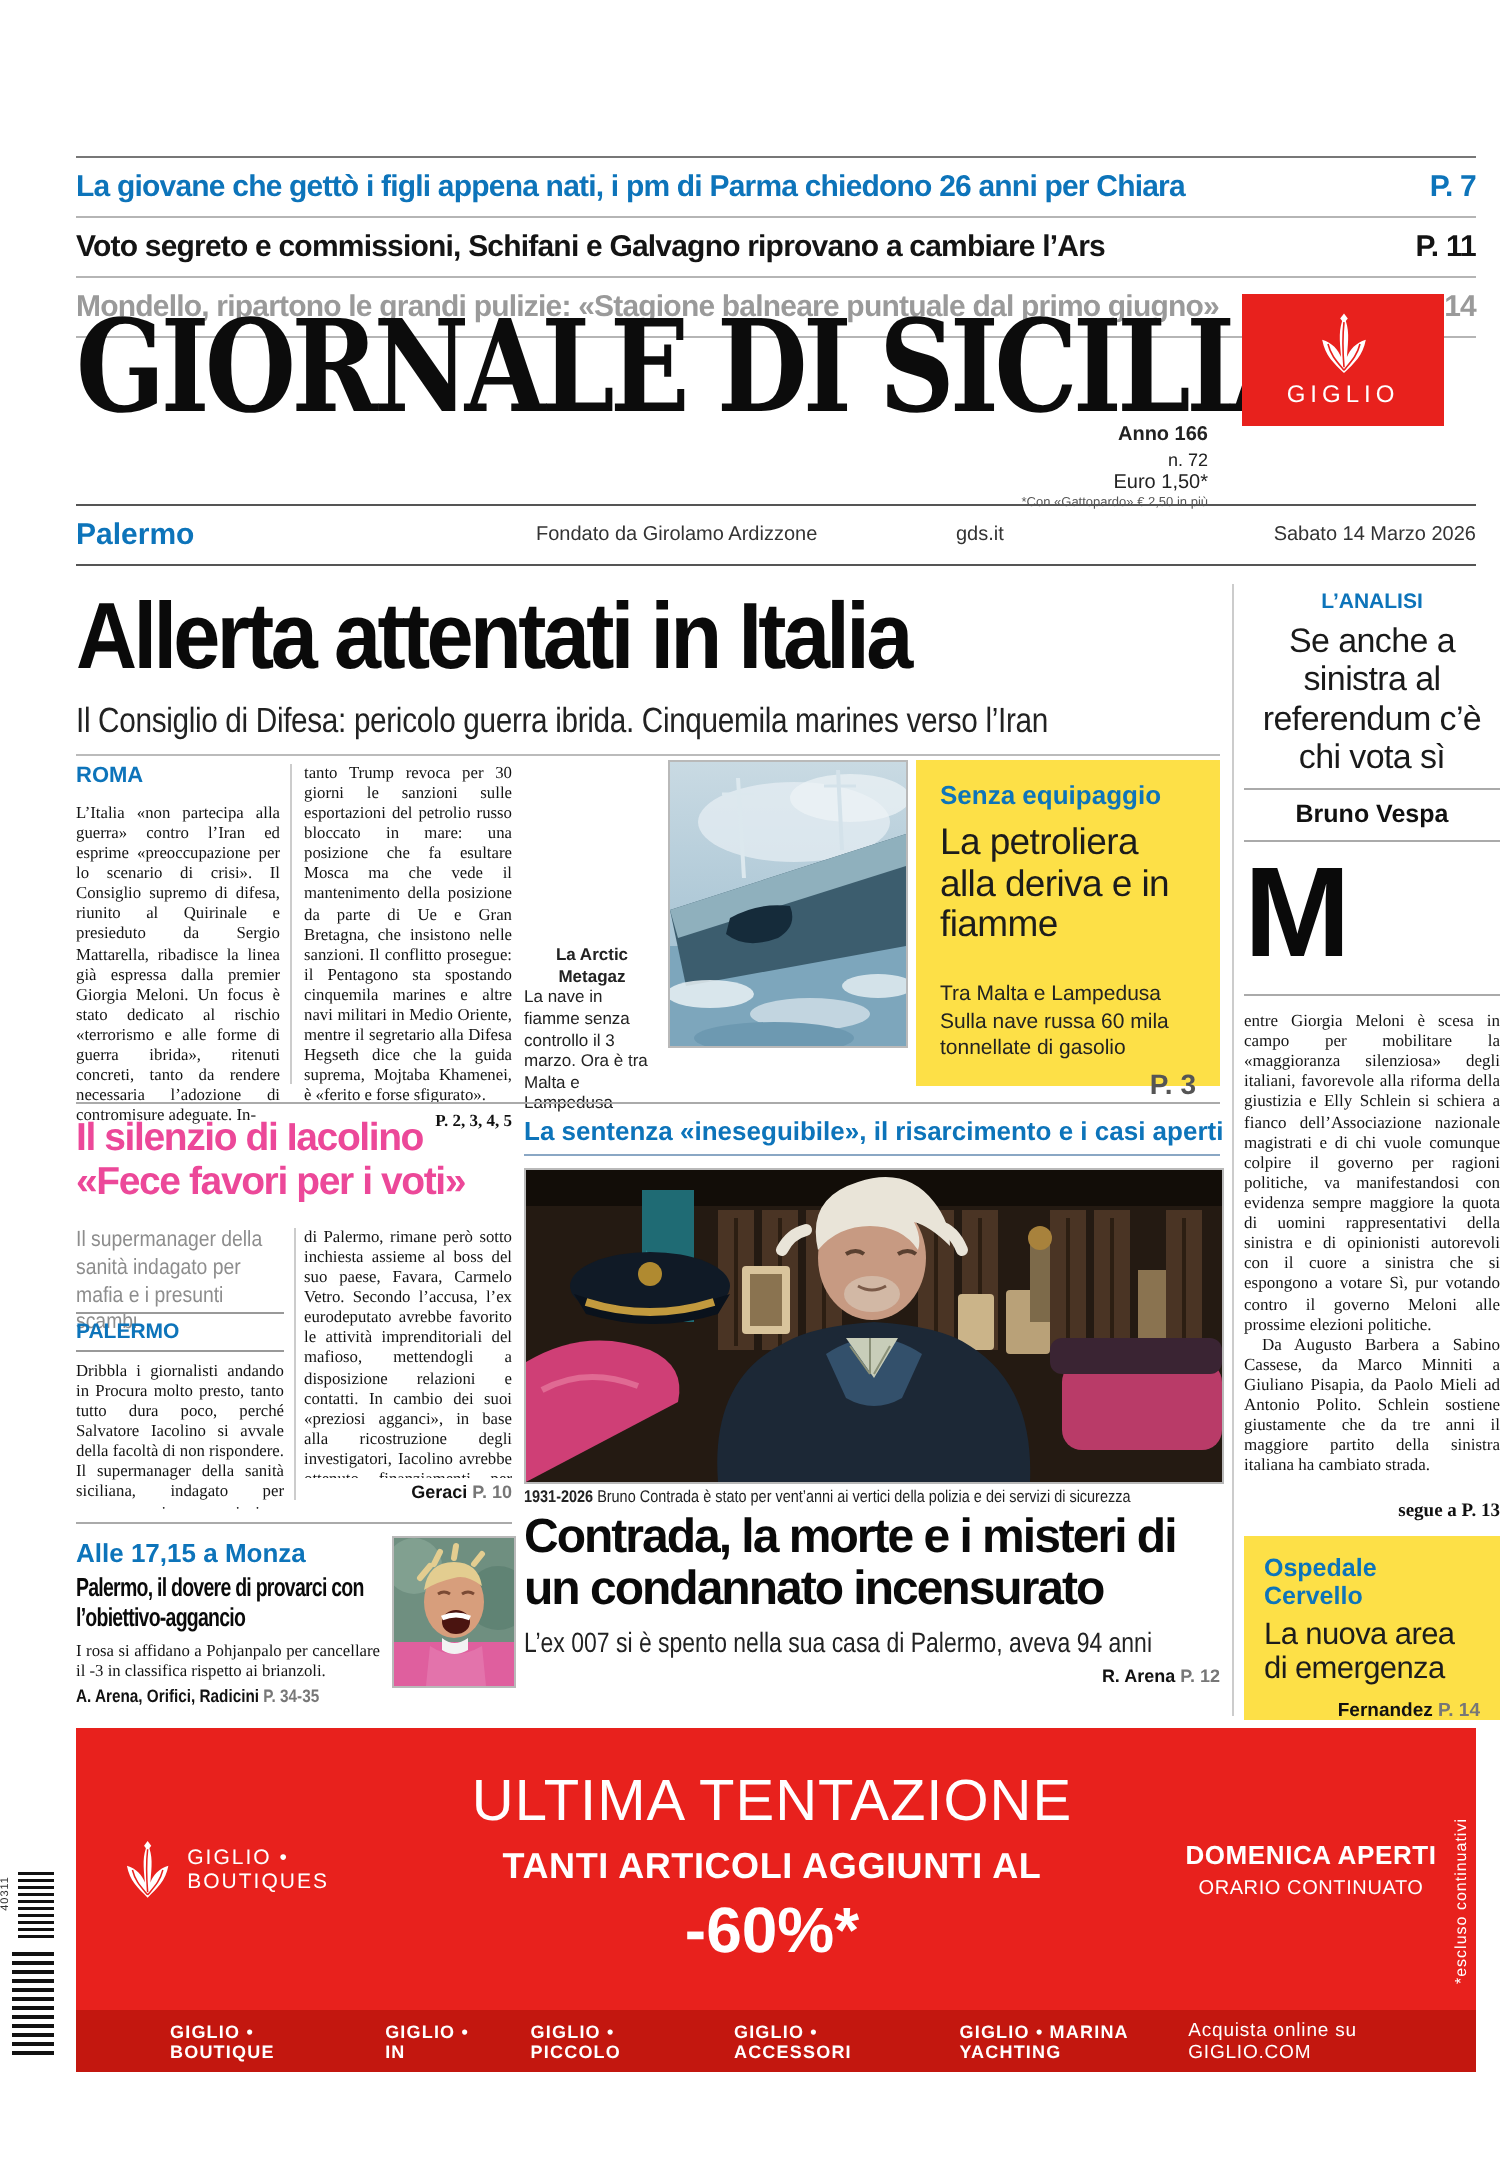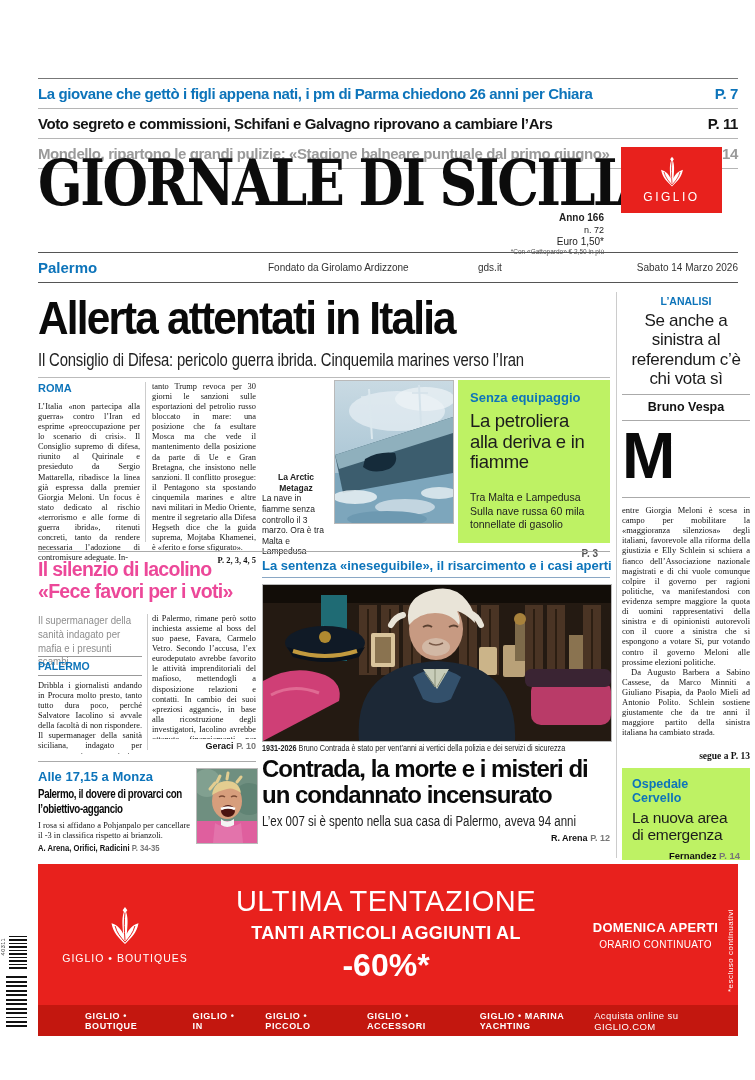--- a/index.html
+++ b/index.html
@@ -43,26 +43,26 @@
       white-space:nowrap;color:#0a0a0a;transform:scaleX(0.90);transform-origin:left top;}
   .subhead{position:absolute;left:38px;top:350px;font-size:17.5px;letter-spacing:-0.2px;color:#222;
       white-space:nowrap;transform:scaleX(0.85);transform-origin:left top;}
   .lead-colA{position:absolute;left:38px;top:382px;width:102px;}
   .lead-colB{position:absolute;left:152px;top:382px;width:104px;}
   .lead-kicker{font-size:11px;margin-bottom:8px;}
   .bodytext{font-size:8.4px;line-height:1.2;}
   .lead-pages{text-align:right;font-weight:bold;font-size:8.5px;margin-top:2px;font-family:"Liberation Serif",serif;}
   .lead-caption{position:absolute;left:262px;top:472px;width:68px;font-size:8.5px;line-height:1.25;color:#222;}
   .lead-caption b{display:block;text-align:center;}
-  .graybox{position:absolute;background:#bef264;}
+  .graybox{position:absolute;background:#fde047;}
   .tanker-box{left:458px;top:380px;width:152px;height:163px;box-sizing:border-box;padding:10px 12px;}
   .tbx-kicker{font-size:13px;margin-bottom:6px;}
   .tbx-title{font-size:18.5px;line-height:1.12;letter-spacing:-0.3px;color:#1c1c1c;}
   .tbx-text{font-size:10.5px;line-height:1.3;margin-top:18px;white-space:pre-line;color:#222;}
-  .tbx-page{text-align:right;font-weight:bold;font-size:10px;color:#555;margin-top:16px;}
+  .tbx-page{text-align:right;font-weight:bold;font-size:14px;color:#555;margin-top:2px;}
 
   
   .sb-kicker{position:absolute;left:622px;top:295px;width:128px;text-align:center;font-size:10.5px;}
   .sb-title{position:absolute;left:622px;top:311px;width:128px;text-align:center;font-size:17px;
       line-height:1.14;letter-spacing:-0.3px;color:#1a1a1a;}
   .sb-author{position:absolute;left:622px;top:400px;width:128px;text-align:center;font-weight:bold;font-size:12.5px;}
   .sb-drop{position:absolute;left:622px;top:424px;font-weight:bold;font-size:64px;line-height:1;color:#0a0a0a;}
   .sb-body{position:absolute;left:622px;top:505px;width:128px;height:243px;overflow:hidden;}
   .sb-body p{margin:0;font-size:8.5px;line-height:1.19;}
   .sb-body p + p{text-indent:9px;}
@@ -101,21 +101,21 @@
   .co-caption b{font-weight:bold;}
   .co-headline{position:absolute;left:262px;top:756px;width:352px;font-weight:bold;font-size:24px;
       letter-spacing:-1px;line-height:1.07;color:#0a0a0a;}
   .co-subhead{position:absolute;left:262px;top:813px;font-size:14px;color:#222;white-space:nowrap;
       transform:scaleX(0.82);transform-origin:left top;}
   .co-byline{position:absolute;left:262px;top:833px;width:348px;text-align:right;font-size:9px;}
 
   
   .banner{position:absolute;left:38px;top:864px;width:700px;height:141px;background:#e8211d;color:#fff;}
   .ad-brand{position:absolute;left:22px;top:0;width:130px;height:141px;display:flex;
-      flex-direction:column;align-items:center;justify-content:center;gap:6px;}
+      flex-direction:row;align-items:center;justify-content:center;gap:6px;}
   .ad-brand .ab-text{font-size:10.5px;letter-spacing:1px;}
   .ad-center{position:absolute;left:168px;top:0;width:360px;height:141px;display:flex;
       flex-direction:column;align-items:center;justify-content:center;text-align:center;}
   .ad-title{font-size:29px;letter-spacing:0.5px;font-weight:normal;}
   .ad-line2{font-size:18px;font-weight:bold;margin-top:5px;letter-spacing:0.3px;}
   .ad-discount{font-size:32px;font-weight:bold;margin-top:3px;}
   .ad-right{position:absolute;left:545px;top:0;width:145px;height:141px;display:flex;
       flex-direction:column;align-items:center;justify-content:center;text-align:center;gap:4px;}
   .ad-r1{font-size:13px;font-weight:bold;letter-spacing:0.3px;}
   .ad-r2{font-size:10px;letter-spacing:0.3px;}

